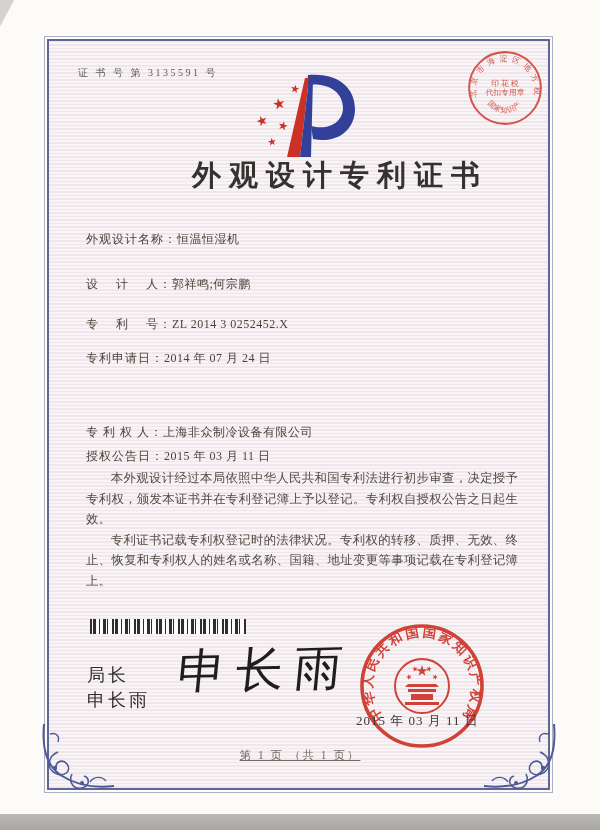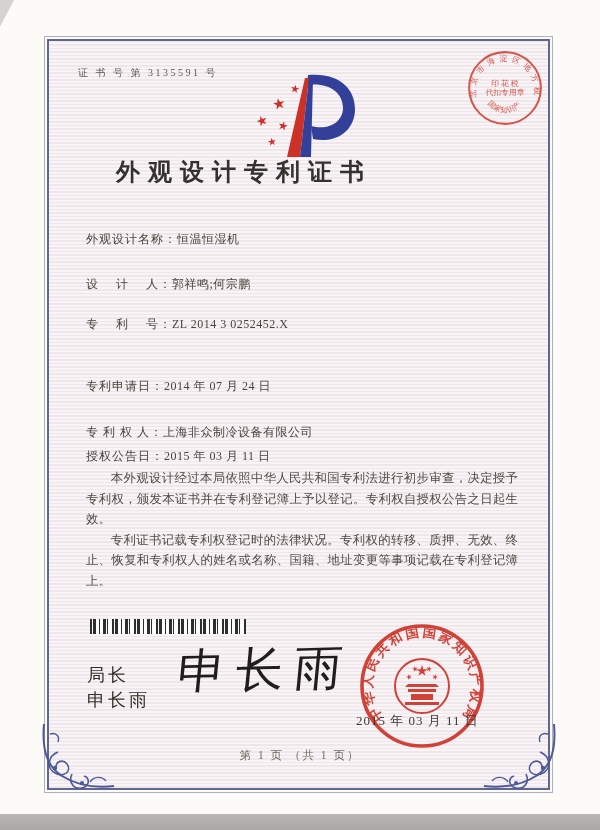--- a/index.html
+++ b/index.html
@@ -25,28 +25,28 @@
 
   .flourish { position:absolute; width:78px; height:78px; z-index:3; }
   .flourish.bl { left:38px; top:718px; }
   .flourish.br { left:482px; top:718px; transform:scaleX(-1); }
 
   .cert-no { position:absolute; left:78px; top:66px; font-size:10px;
     letter-spacing:2.5px; color:#5d5b50; z-index:2; }
 
   .logo { position:absolute; left:250px; top:72px; width:112px; height:90px; z-index:2; }
 
-  .title { position:absolute; left:0; top:156px; width:488px; text-align:center;
-    font-size:24px; font-weight:bold; letter-spacing:8px; color:#33322e; z-index:2; }
+  .title { position:absolute; left:0; top:156px; width:488px; text-align:right;
+    font-size:29px; font-weight:bold; letter-spacing:8px; color:#33322e; z-index:2; }
 
   .field { position:absolute; left:86px; font-size:12px; color:#474439;
     letter-spacing:.5px; white-space:nowrap; z-index:2; }
   .field .lbl { letter-spacing:1px; }
   .f0 { top:231px; } .f1 { top:276px; } .f2 { top:316px; }
-  .f3 { top:378px; } .f4 { top:424px;text-align:center; } .f5 { top:448px; }
+  .f3 { top:350px; } .f4 { top:424px;text-align:center; } .f5 { top:448px; }
 
   .paras { position:absolute; left:86px; top:468px; width:432px; z-index:2;
     font-size:12.4px; line-height:20.6px; color:#4c4a40; text-align:justify; }
   .paras p { text-indent:2em; }
 
   .barcode { position:absolute; left:90px; top:619px; width:156px; height:15px; z-index:2;
     background:repeating-linear-gradient(90deg,
       #2e2e2e 0 2px,#fbfbfb 2px 3px,#2e2e2e 3px 6px,#fbfbfb 6px 9px,
       #2e2e2e 9px 10px,#fbfbfb 10px 13px,#2e2e2e 13px 16px,#fbfbfb 16px 17px,
       #2e2e2e 17px 18px,#fbfbfb 18px 22px); }
@@ -58,21 +58,21 @@
     font-size:48px; color:#1f1e1c; letter-spacing:10px; white-space:nowrap;
     transform:skewX(-7deg) rotate(-1.5deg); }
 
   .issue-seal { position:absolute; left:357px; top:621px; width:130px; height:130px; z-index:3; opacity:.92; }
   .seal-date { position:absolute; left:356px; top:712px; z-index:4;
     font-size:13px; color:#3a3a38; letter-spacing:1px; }
 
   .tax-seal { position:absolute; left:466px; top:49px; width:78px; height:78px; z-index:3; opacity:.9; }
 
   .footer { position:absolute; left:0; top:748px; width:600px; text-align:center;
-    font-size:11.5px; letter-spacing:2px; color:#6d6a5f; z-index:2; }
+    font-size:11.5px; letter-spacing:2px; color:#6d6a5f; z-index:2;text-decoration:underline; }
 
   svg text { font-family:"Liberation Serif","DejaVu Serif",serif; }
 </style>
 </head>
 <body>
 
 <div class="sheet"></div>
 <div class="bottom-scan-strip"></div>
 <div class="corner-shade"></div>
 

